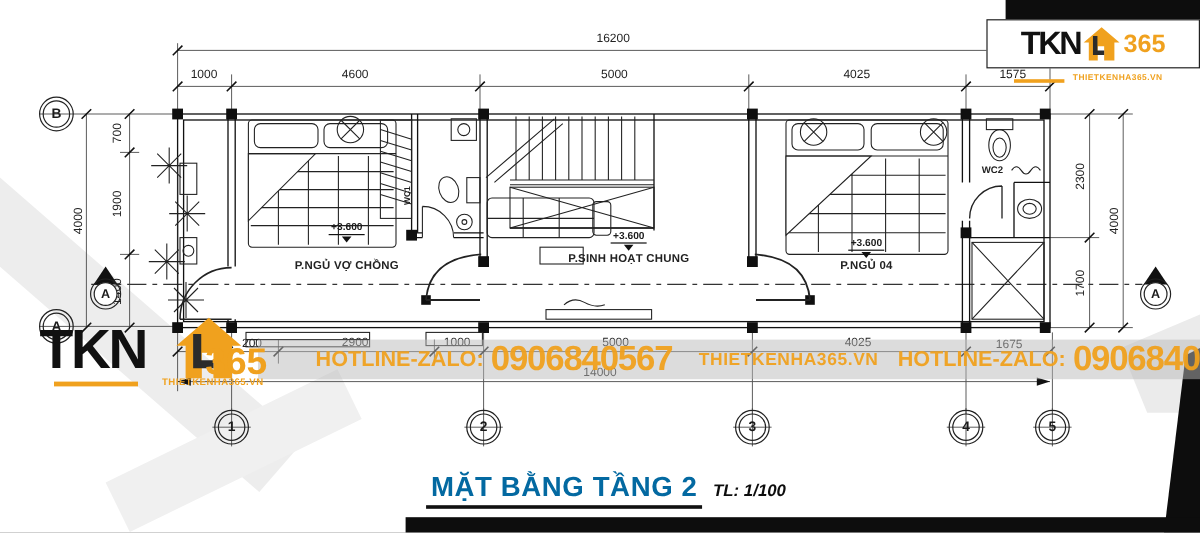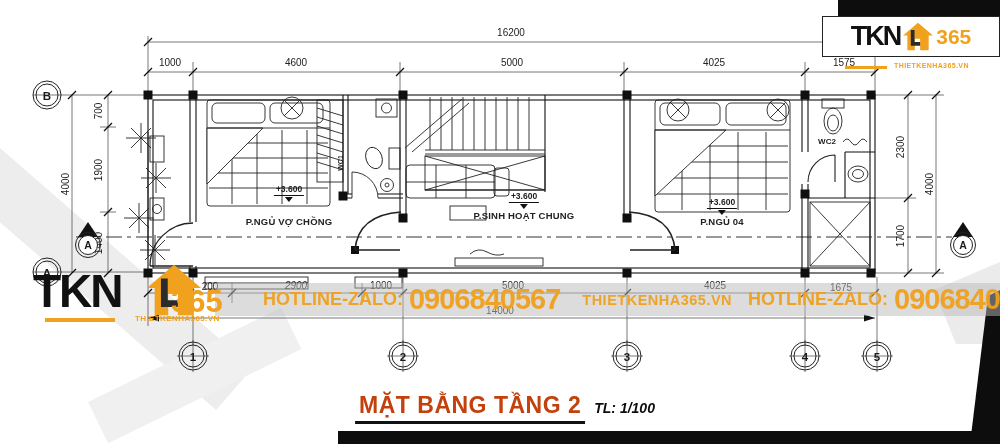--- a/index.html
+++ b/index.html
@@ -30,21 +30,21 @@
   .logo-bl{position:absolute;left:25px;top:262px;width:215px;height:72px;}
   .logo-tr-bar{position:absolute;left:838px;top:0;width:162px;height:17px;background:#0d0d0d;}
   .logo-tr{position:absolute;left:822px;top:16px;width:178px;height:41px;background:#fff;
        border:1px solid #222;display:flex;align-items:center;justify-content:center;gap:2px;}
   .brand-tkn{font-weight:900;color:#111;letter-spacing:-2px;line-height:1;}
   .brand-365{font-weight:900;color:#f0a11e;line-height:1;}
   .brand-site{position:absolute;font-weight:700;color:#f0a11e;letter-spacing:.4px;}
   .orange-bar{position:absolute;background:#f0a11e;}
   .title-wrap{position:absolute;left:505px;top:408px;transform:translate(-50%,-50%);
        display:flex;align-items:baseline;gap:9px;white-space:nowrap;}
-  .title-main{font-size:23px;font-weight:900;letter-spacing:.5px;color:#c2410c;
+  .title-main{font-size:23px;font-weight:900;letter-spacing:.5px;color:#0369a1;
        border-bottom:3px solid #111;padding:0 4px 2px;text-align:center;}
   .title-scale{font-size:14px;font-weight:800;color:#0d0d0d;font-style:italic;}
   .bar-bottom{position:absolute;left:338px;top:431px;width:662px;height:13px;background:#0d0d0d;}
 </style>
 </head>
 <body>
 
 <div id="canvas">
 
   <div class="chev" style="left:0px;top:148px;width:335px;height:56px;transform:rotate(41deg);transform-origin:left top;"></div>
@@ -198,21 +198,21 @@
 
   <div class="lbl" style="left:511px;top:33px;">16200</div>
   <div class="lbl" style="left:170px;top:63px;">1000</div>
   <div class="lbl" style="left:296px;top:63px;">4600</div>
   <div class="lbl" style="left:512px;top:63px;">5000</div>
   <div class="lbl" style="left:714px;top:63px;">4025</div>
   <div class="lbl" style="left:832px;top:63px;margin-left:12px;">1575</div>
 
   <div class="lbl" style="left:168px;top:287px;">200</div>
   <div class="lbl" style="left:210px;top:287px;">200</div>
-  <div class="lbl" style="left:296px;top:286px;font-style:italic;">2900</div>
+  <div class="lbl" style="left:296px;top:286px;">2900</div>
   <div class="lbl" style="left:381px;top:286px;">1000</div>
   <div class="lbl" style="left:513px;top:286px;">5000</div>
   <div class="lbl" style="left:715px;top:286px;">4025</div>
   <div class="lbl" style="left:841px;top:288px;">1675</div>
   <div class="lbl" style="left:500px;top:311px;">14000</div>
 
   <div class="lbl rot" style="left:66px;top:184px;">4000</div>
   <div class="lbl rot" style="left:99px;top:111px;">700</div>
   <div class="lbl rot" style="left:99px;top:170px;">1900</div>
   <div class="lbl rot" style="left:99px;top:243px;">1400</div>

